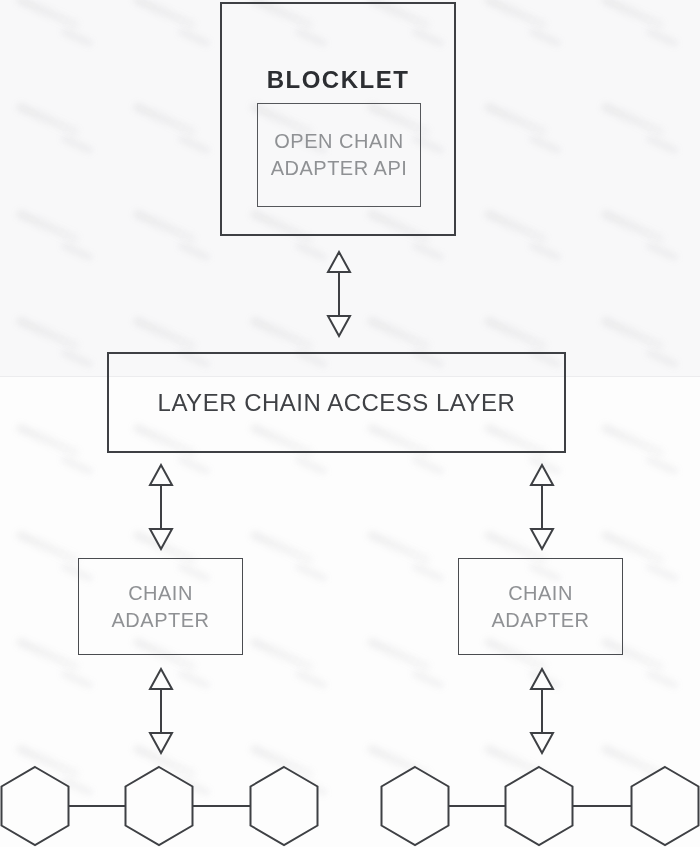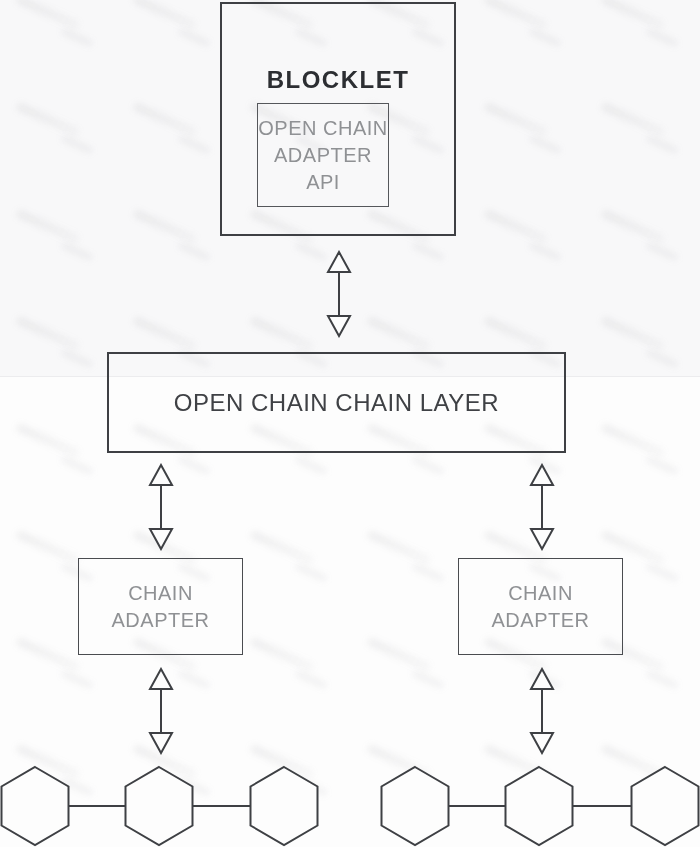--- a/index.html
+++ b/index.html
@@ -37,21 +37,21 @@
 
   
   .dbox { position: absolute; box-sizing: border-box; z-index: 2; background: transparent; }
   .box-blocklet  { left: 220px; top: 2px;   width: 236px; height: 234px; border: 2px solid #3e4044; }
   .blocklet-title {
     position: absolute; left: 0; top: 42px; width: 100%;
     text-align: center; font-size: 24px; font-weight: bold;
     letter-spacing: 1.5px; color: #2c2e32; margin-top: 20px;
   }
   .box-api {
-    left: 257px; top: 103px; width: 132px; height: 104px;
+    left: 257px; top: 103px; width: 164px; height: 104px;
     border: 1.5px solid #55575b;
     display: flex; flex-direction: column; align-items: center; justify-content: center;
     color: #8f9194; font-size: 20px; line-height: 27px; letter-spacing: 0.5px; text-align: center;
   }
   .box-layer {
     left: 107px; top: 352px; width: 459px; height: 101px;
     border: 2px solid #3e4044;
     display: flex; align-items: center; justify-content: center;
     color: #3f4145; font-size: 24px; letter-spacing: 0.5px;
   }
@@ -182,21 +182,21 @@
     <span>ADAPTER API</span>
   </div>
 
   <svg class="arrow" style="left:326px; top:250px;" width="26" height="88" viewBox="0 0 26 88">
     <line x1="13" y1="20" x2="13" y2="68" stroke="#3e4044" stroke-width="2"></line>
     <path d="M13 2 L24 22 L2 22 Z" fill="#fdfdfd" stroke="#3e4044" stroke-width="2" stroke-linejoin="miter"></path>
     <path d="M13 86 L24 66 L2 66 Z" fill="#fdfdfd" stroke="#3e4044" stroke-width="2" stroke-linejoin="miter"></path>
   </svg>
 
   <div class="dbox box-layer">
-    <span>OPEN CHAIN CHAIN LAYER</span>
+    <span>LAYER CHAIN ACCESS LAYER</span>
   </div>
 
   <svg class="arrow" style="left:148px; top:463px;" width="26" height="88" viewBox="0 0 26 88">
     <line x1="13" y1="20" x2="13" y2="68" stroke="#3e4044" stroke-width="2"></line>
     <path d="M13 2 L24 22 L2 22 Z" fill="#fdfdfd" stroke="#3e4044" stroke-width="2"></path>
     <path d="M13 86 L24 66 L2 66 Z" fill="#fdfdfd" stroke="#3e4044" stroke-width="2"></path>
   </svg>
   <svg class="arrow" style="left:529px; top:463px;" width="26" height="88" viewBox="0 0 26 88">
     <line x1="13" y1="20" x2="13" y2="68" stroke="#3e4044" stroke-width="2"></line>
     <path d="M13 2 L24 22 L2 22 Z" fill="#fdfdfd" stroke="#3e4044" stroke-width="2"></path>

